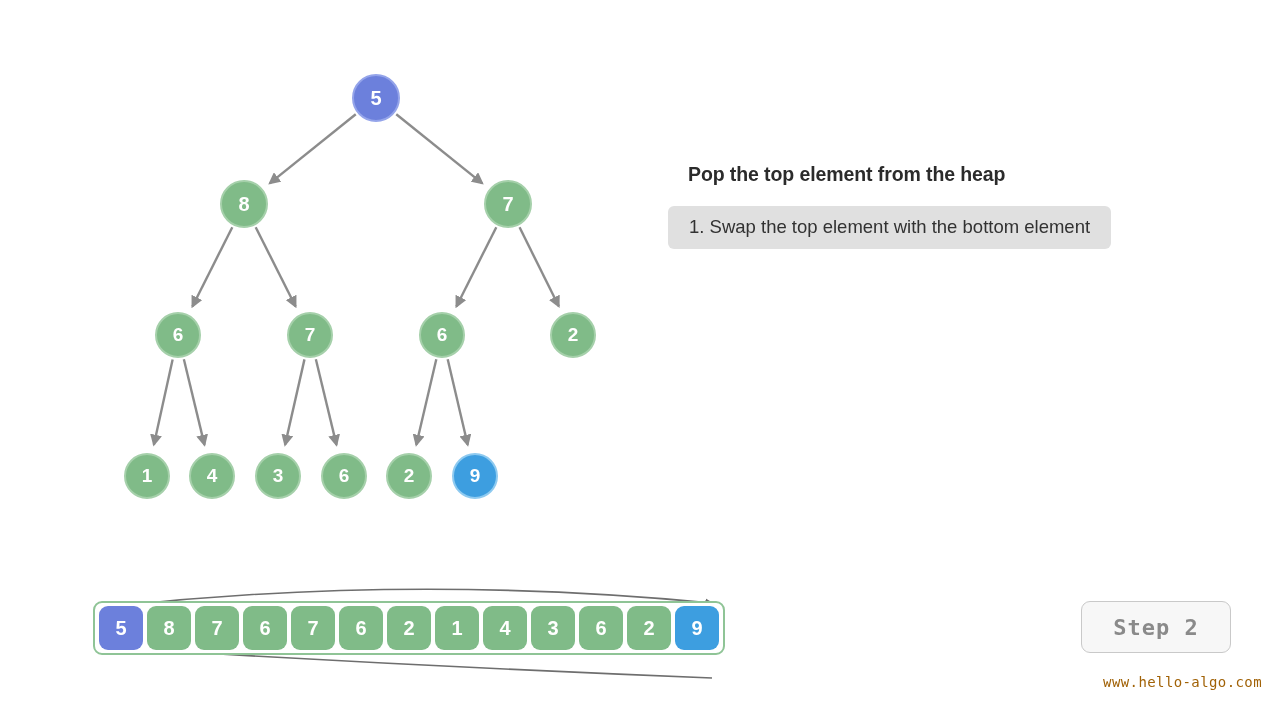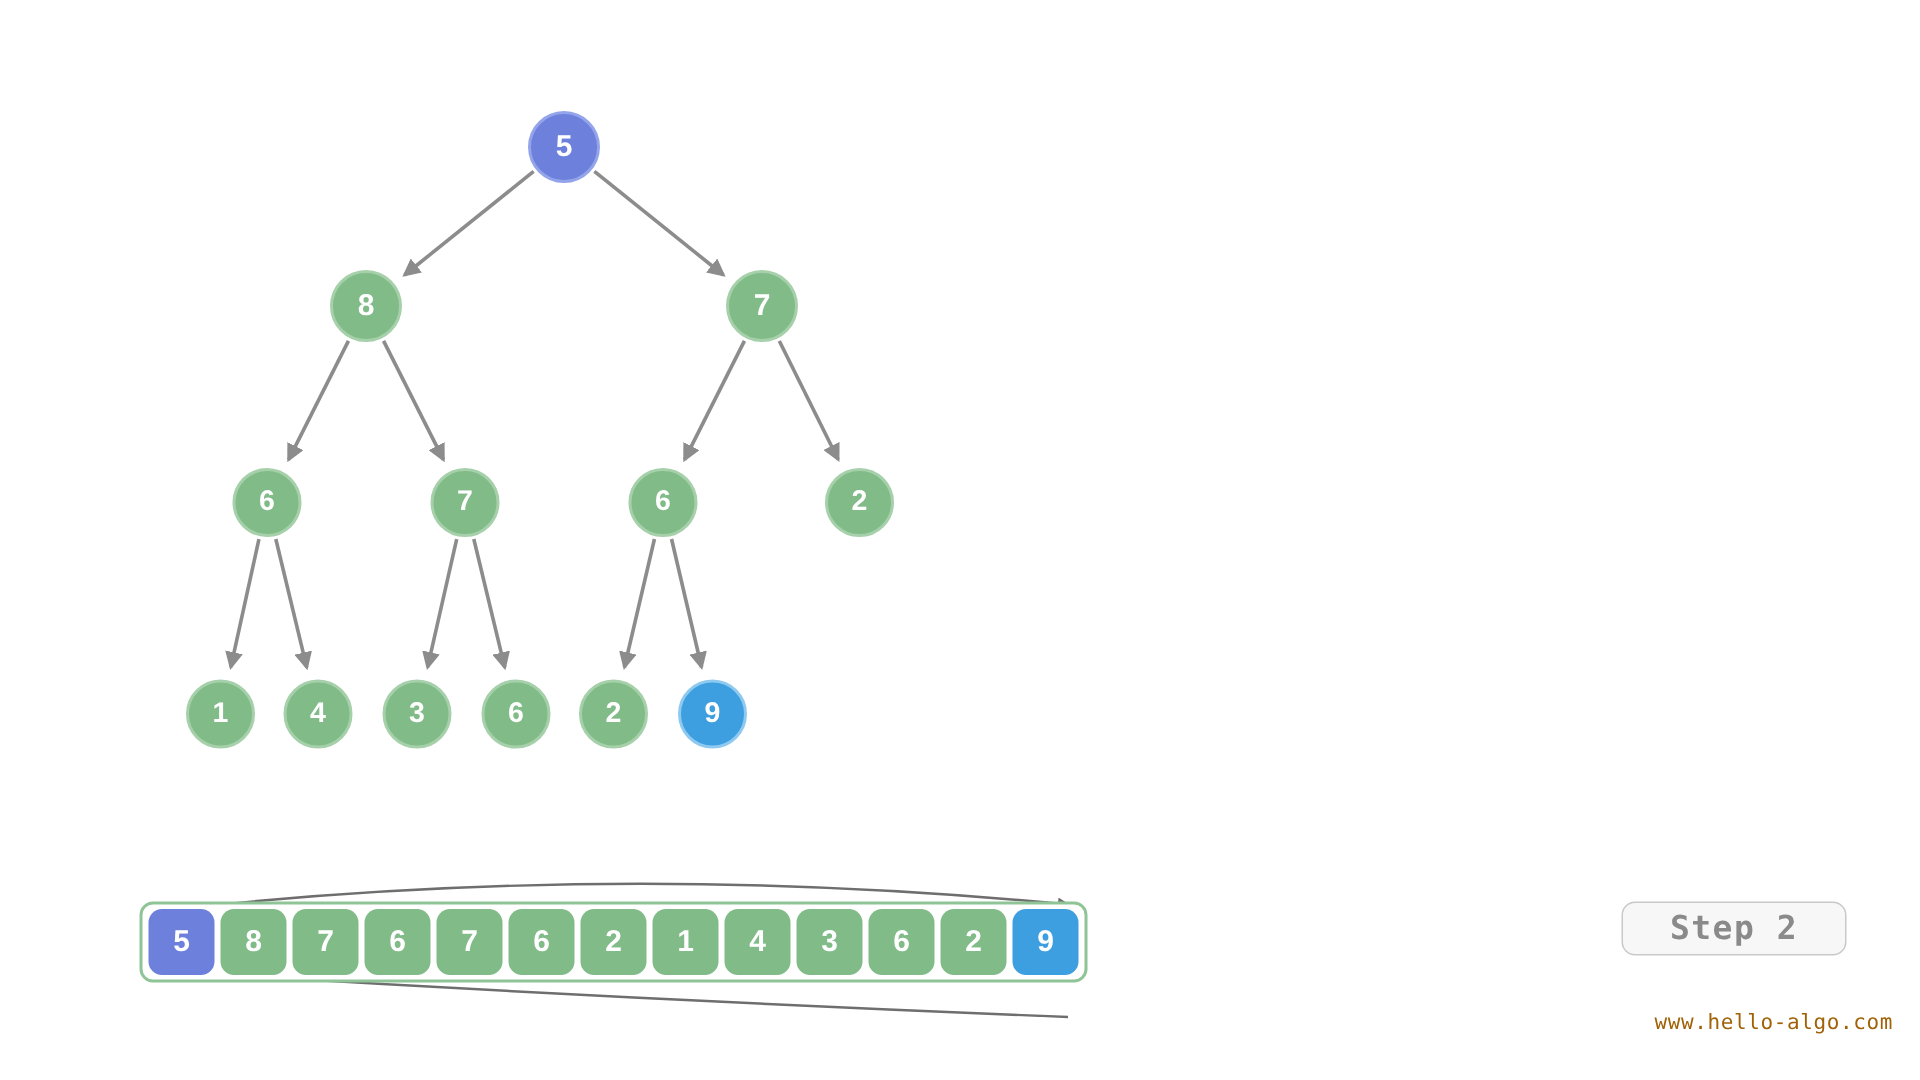--- a/index.html
+++ b/index.html
@@ -125,21 +125,21 @@
     height: 110px;
     pointer-events: none;
   }
 
   
   .step-badge {
     position: absolute;
     left: 1081px;
     top: 601px;
     width: 150px;
-    height: 36px;
+    height: 52px;
     background: #f7f7f7;
     border: 1.5px solid #c9c9c9;
     border-radius: 9px;
     display: flex;
     align-items: center;
     justify-content: center;
     font-family: "DejaVu Sans Mono", monospace;
     font-size: 22px;
     font-weight: 700;
     color: #8a8a8a;
@@ -195,20 +195,24 @@
         <div class="node node-green" style="left: 550px; top: 312px; width: 46px; height: 46px; font-size: 19px;">2</div>
         <div class="node node-green" style="left: 124px; top: 453px; width: 46px; height: 46px; font-size: 19px;">1</div>
         <div class="node node-green" style="left: 189px; top: 453px; width: 46px; height: 46px; font-size: 19px;">4</div>
         <div class="node node-green" style="left: 255px; top: 453px; width: 46px; height: 46px; font-size: 19px;">3</div>
         <div class="node node-green" style="left: 321px; top: 453px; width: 46px; height: 46px; font-size: 19px;">6</div>
         <div class="node node-green" style="left: 386px; top: 453px; width: 46px; height: 46px; font-size: 19px;">2</div>
         <div class="node node-blue" style="left: 452px; top: 453px; width: 46px; height: 46px; font-size: 19px;">9</div>
       </div>
   </div>
 
+  <div class="panel">
+    <div class="panel-title">Pop the top element from the heap</div>
+    <div class="step-line">1. Swap the top element with the bottom element</div>
+  </div>
 
   <svg class="swap-svg" viewBox="0 0 680 110">
     <defs>
       <marker id="swaphead" markerWidth="5" markerHeight="5" refX="4.2" refY="2.5" orient="auto" markerUnits="strokeWidth">
         <path d="M0,0 L5,2.5 L0,5 z" fill="#6e6e6e"></path>
       </marker>
     </defs>
     <path d="M 38 36 Q 330 4 632 33" stroke="#6e6e6e" stroke-width="1.6" fill="none" marker-end="url(#swaphead)"></path>
     <path d="M 632 108 Q 330 96 40 78" stroke="#6e6e6e" stroke-width="1.6" fill="none" marker-end="url(#swaphead)"></path>
   </svg>

